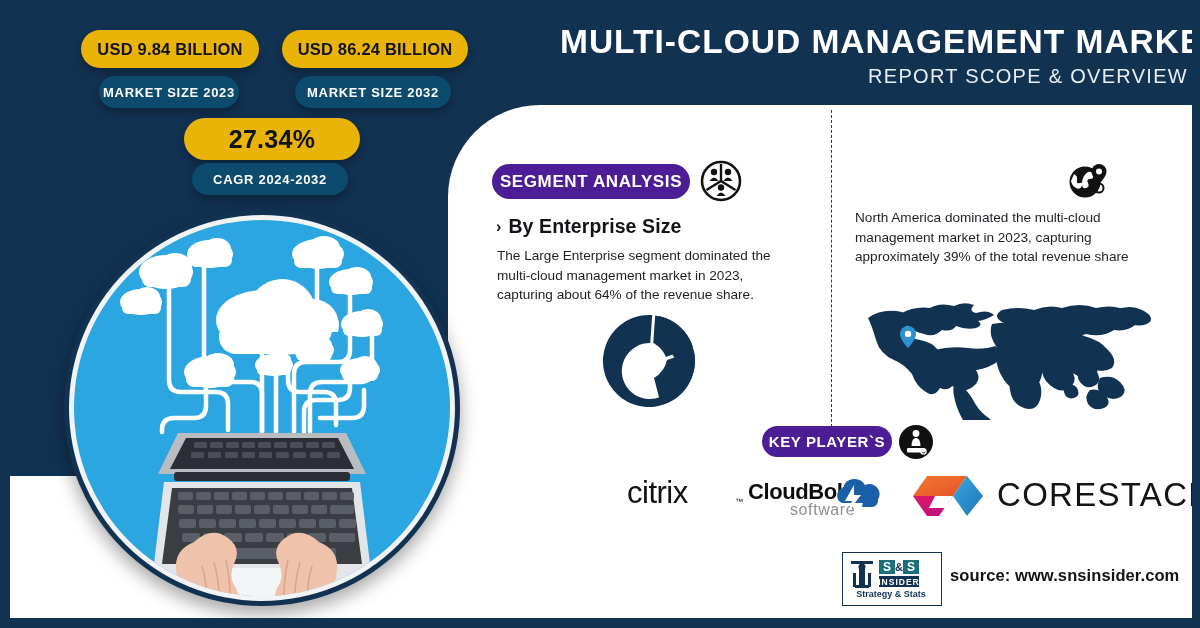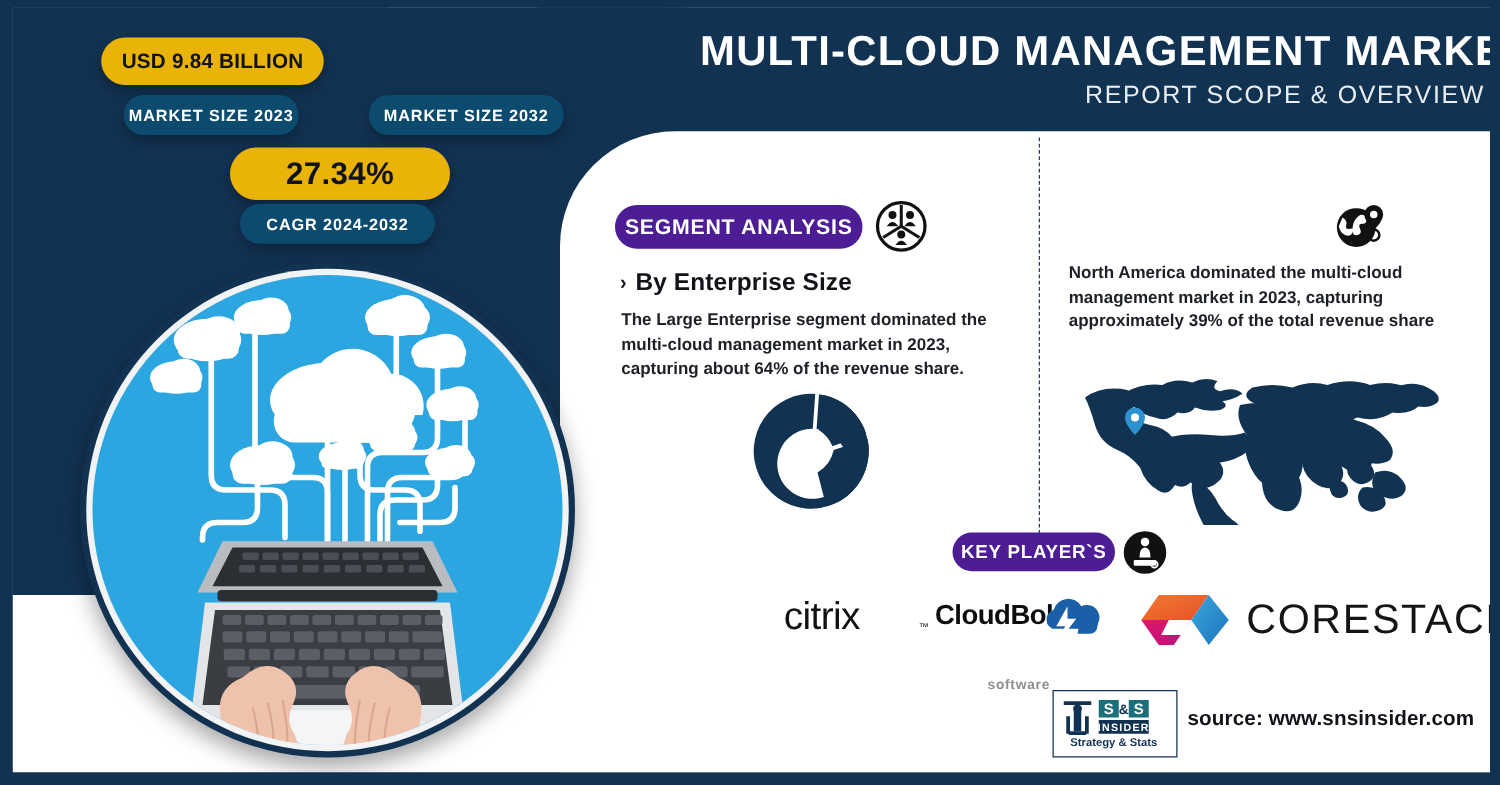--- a/index.html
+++ b/index.html
@@ -89,21 +89,21 @@
 
   .sec-icon{position:absolute;}
 
   
   .sub-head{
     position:absolute;color:#111318;font-weight:800;font-size:19.5px;letter-spacing:.1px;
     display:flex;align-items:center;gap:7px;
   }
   .chev{color:#111318;font-size:16px;font-weight:800;}
   .para{
-    position:absolute;color:#1d2026;font-size:13.6px;line-height:19.5px;font-weight:700;
+    position:absolute;color:#1d2026;font-size:13.6px;line-height:19.5px;font-weight:400;
   }
   #seg-head{left:496px;top:215px;}
   #seg-para{left:497px;top:246px;width:300px;}
   #reg-para{left:855px;top:208px;width:320px;}
 
   
   .divider{
     position:absolute;left:831px;top:110px;width:0;height:322px;
     border-left:1.6px dashed #1d3d63;
   }
@@ -119,21 +119,21 @@
   #logo-bmc{left:487px;top:473px;width:115px;height:46px;}
   #logo-citrix{left:627px;top:473px;width:122px;height:46px;}
   #logo-cloudbolt{left:748px;top:473px;width:132px;height:46px;}
   #logo-corestack{left:905px;top:470px;width:282px;height:52px;}
 
   .cs-text{
     position:absolute;left:92px;top:6px;color:#141414;font-size:33px;font-weight:400;
     letter-spacing:1.3px;font-family:"Liberation Sans", sans-serif;
   }
   .cb-text{position:absolute;left:0;top:6px;color:#0d0d0d;font-size:22px;font-weight:800;letter-spacing:-.4px;}
-  .cb-sub{position:absolute;left:42px;top:28px;color:#8d8f92;font-size:11px;font-weight:700;letter-spacing:.6px;margin-top:41px;}
+  .cb-sub{position:absolute;left:42px;top:28px;color:#8d8f92;font-size:16px;font-weight:400;letter-spacing:.6px;}
   .bmc-text{position:absolute;left:42px;top:4px;color:#3b3b3b;font-size:30px;font-weight:800;letter-spacing:-1px;}
 
   
   .sns-box{
     position:absolute;left:842px;top:552px;width:98px;height:52px;
     border:1.6px solid #123252;background:#ffffff;
   }
   .src-text{
     position:absolute;left:950px;top:566px;color:#111318;font-size:16.5px;font-weight:800;letter-spacing:.1px;
   }
@@ -155,20 +155,21 @@
   <div class="navy-left-fill"></div>
   <div class="navy-joint"></div>
   <div class="navy-header"></div>
   <div class="white-panel"></div>
 
   <div class="hdr-title">MULTI-CLOUD MANAGEMENT MARKET</div>
   <div class="hdr-sub">REPORT SCOPE &amp; OVERVIEW</div>
 
   <div class="pill-white" id="p1">USD 9.84 BILLION</div>
   <div class="pill-blue" id="p1b">MARKET SIZE 2023</div>
+  <div class="pill-white" id="p2">USD 86.24 BILLION</div>
   <div class="pill-blue" id="p2b">MARKET SIZE 2032</div>
   <div class="pill-white" id="p3">27.34%</div>
   <div class="pill-blue" id="p3b">CAGR 2024-2032</div>
 
   <div class="photo-wrap">
     <div class="photo-ring"></div>
     <div class="photo">
       <svg width="376" height="376" viewBox="0 0 376 376">
         <g fill="none" stroke="#ffffff" stroke-width="4.5" stroke-linecap="round">
           <path d="M95 66 V160 q0 12 12 12 H142 q12 0 12 12 V210"></path>

